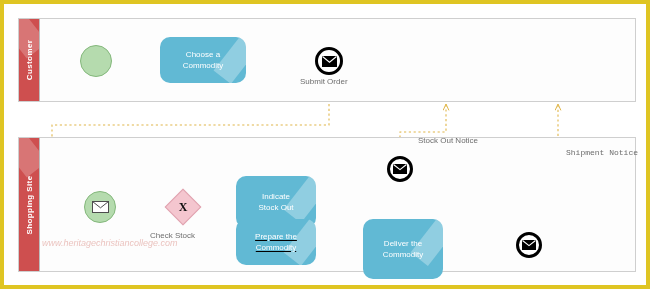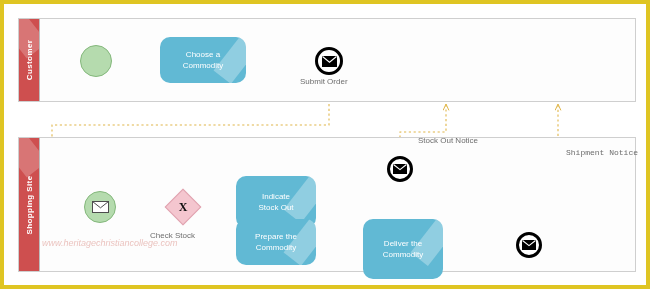--- a/index.html
+++ b/index.html
@@ -250,21 +250,21 @@
   </div>
   <div class="flow-label" style="left:146px; top:227px;">Check Stock</div>
 
   <div class="task" style="left:232px; top:140px; width:80px; height:52px;margin-top:32px;">
     <div class="task-label">
       <span>Indicate</span><br>
       <span>Stock Out</span>
     </div>
   </div>
 
-  <div class="task" style="left:232px; top:215px; width:80px; height:46px;">
+  <div class="task" style="left:232px; top:215px; width:80px; height:46px;text-decoration:underline;">
     <div class="task-label">
       <span>Prepare the</span><br>
       <span>Commodity</span>
     </div>
   </div>
 
   <div class="task" style="left:359px; top:215px; width:80px; height:60px;">
     <div class="task-label">
       <span>Deliver the</span><br>
       <span>Commodity</span>

